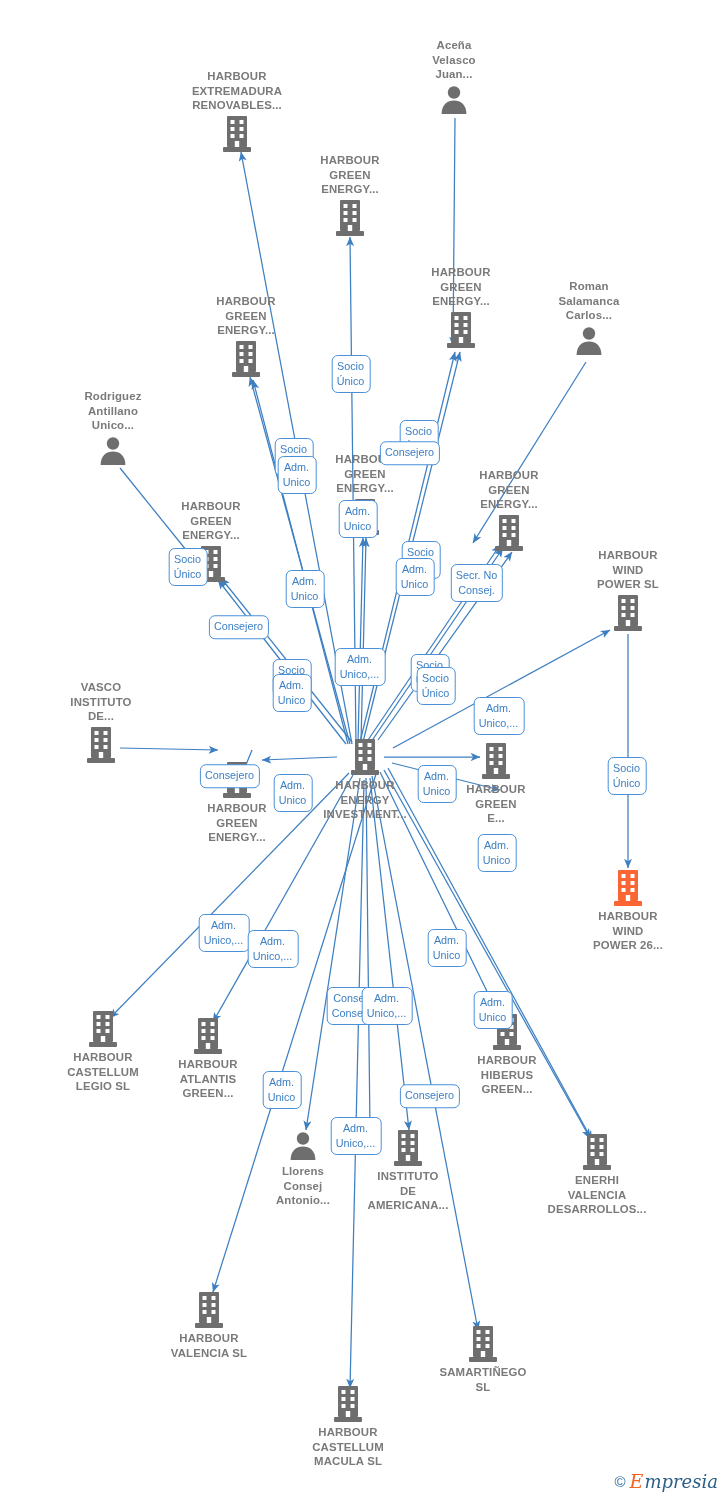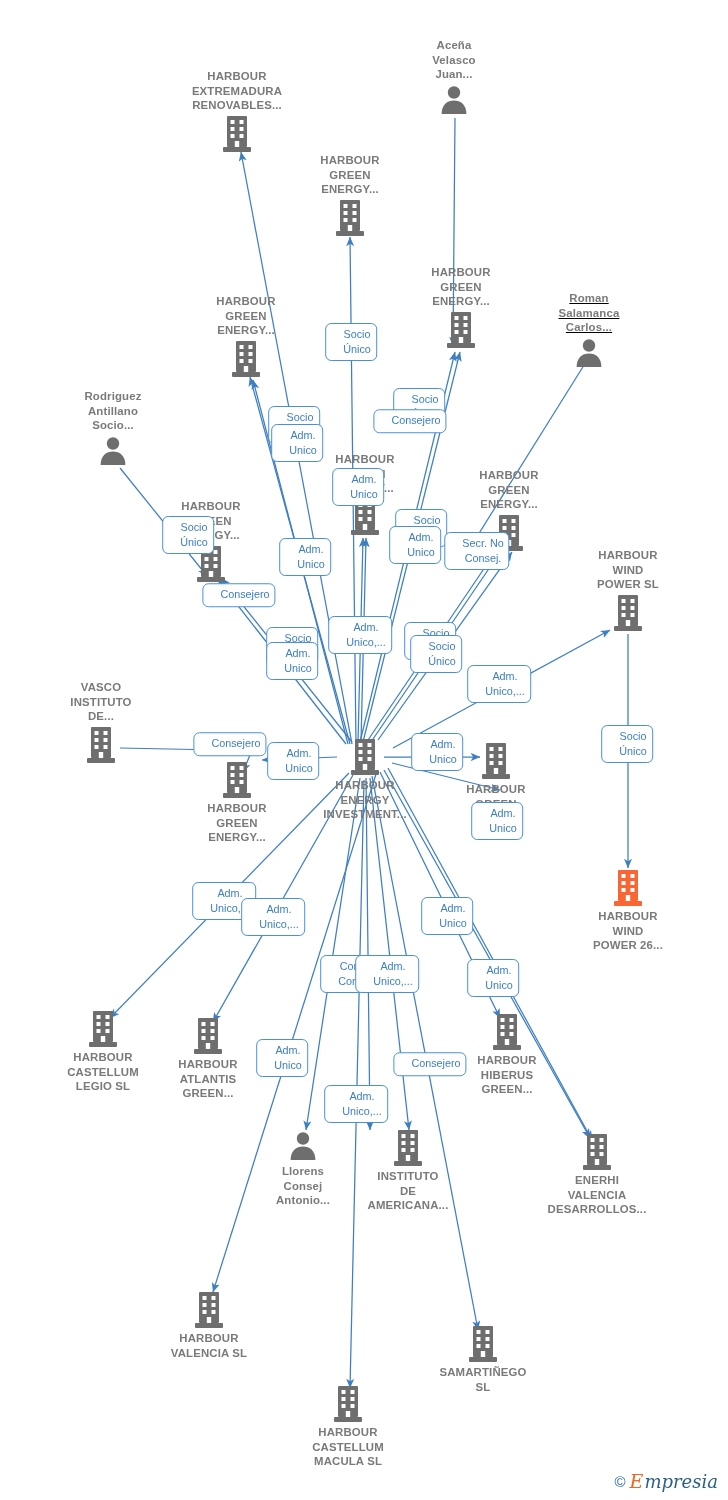--- a/index.html
+++ b/index.html
@@ -38,24 +38,25 @@
   
   .elabel{
     position:absolute;
     background:#ffffff;
     border:1.3px solid #4a90d9;
     border-radius:6px;
     color:#3c7fc4;
     font-size:10.8px;
     line-height:14.5px;
     text-align:center;
-    padding:3px 5px 4px 17px;
+    padding:3px 5px 4px 4px;
     white-space:pre-line;
     transform:translate(-50%,-50%);
     box-sizing:border-box;
+    margin-top:32px;
   }
 
   
   #watermark{
     position:absolute;
     right:10px;bottom:8px;
     display:flex;align-items:center;gap:4px;
     font-size:17px;
   }
   #watermark .cmark{color:#2b6ca3;font-size:15px;}
@@ -183,37 +184,37 @@
             <rect x="10.5" y="13" width="4" height="4" fill="#fff"></rect>
             <rect x="19.5" y="13" width="4" height="4" fill="#fff"></rect>
             <rect x="10.5" y="20" width="4" height="4" fill="#fff"></rect>
             <rect x="19.5" y="20" width="4" height="4" fill="#fff"></rect>
             <rect x="14.8" y="27" width="4.4" height="6" fill="#fff"></rect>
           </svg></span>
         <span class="nlabel">HARBOUR
 GREEN
 ENERGY...</span>
       </div>
-      <div class="node labeltop" style="left: 589px; top: 291px; text-decoration: underline;">
+      <div class="node labeltop" style="left: 589px; top: 279px;">
         <span class="ico"><svg width="34" height="34" viewBox="0 0 34 34">
             <circle cx="17" cy="9.5" r="6.2" fill="#6e6e6e"></circle>
             <path d="M4.6,31 C4.6,21.6 10.2,17.4 17,17.4 C23.8,17.4 29.4,21.6 29.4,31 Z" fill="#6e6e6e"></path>
           </svg></span>
         <span class="nlabel">Roman
 Salamanca
 Carlos...</span>
       </div>
       <div class="node labeltop" style="left: 113px; top: 389px;">
         <span class="ico"><svg width="34" height="34" viewBox="0 0 34 34">
             <circle cx="17" cy="9.5" r="6.2" fill="#6e6e6e"></circle>
             <path d="M4.6,31 C4.6,21.6 10.2,17.4 17,17.4 C23.8,17.4 29.4,21.6 29.4,31 Z" fill="#6e6e6e"></path>
           </svg></span>
         <span class="nlabel">Rodriguez
 Antillano
-Socio...</span>
+Unico...</span>
       </div>
       <div class="node labeltop" style="left: 365px; top: 452px;">
         <span class="ico"><svg width="34" height="40" viewBox="0 0 34 40">
             <rect x="7" y="2" width="20" height="31" rx="1" fill="#6e6e6e"></rect>
             <rect x="3" y="33" width="28" height="5" rx="1" fill="#6e6e6e"></rect>
             <rect x="10.5" y="6" width="4" height="4" fill="#fff"></rect>
             <rect x="19.5" y="6" width="4" height="4" fill="#fff"></rect>
             <rect x="10.5" y="13" width="4" height="4" fill="#fff"></rect>
             <rect x="19.5" y="13" width="4" height="4" fill="#fff"></rect>
             <rect x="10.5" y="20" width="4" height="4" fill="#fff"></rect>

